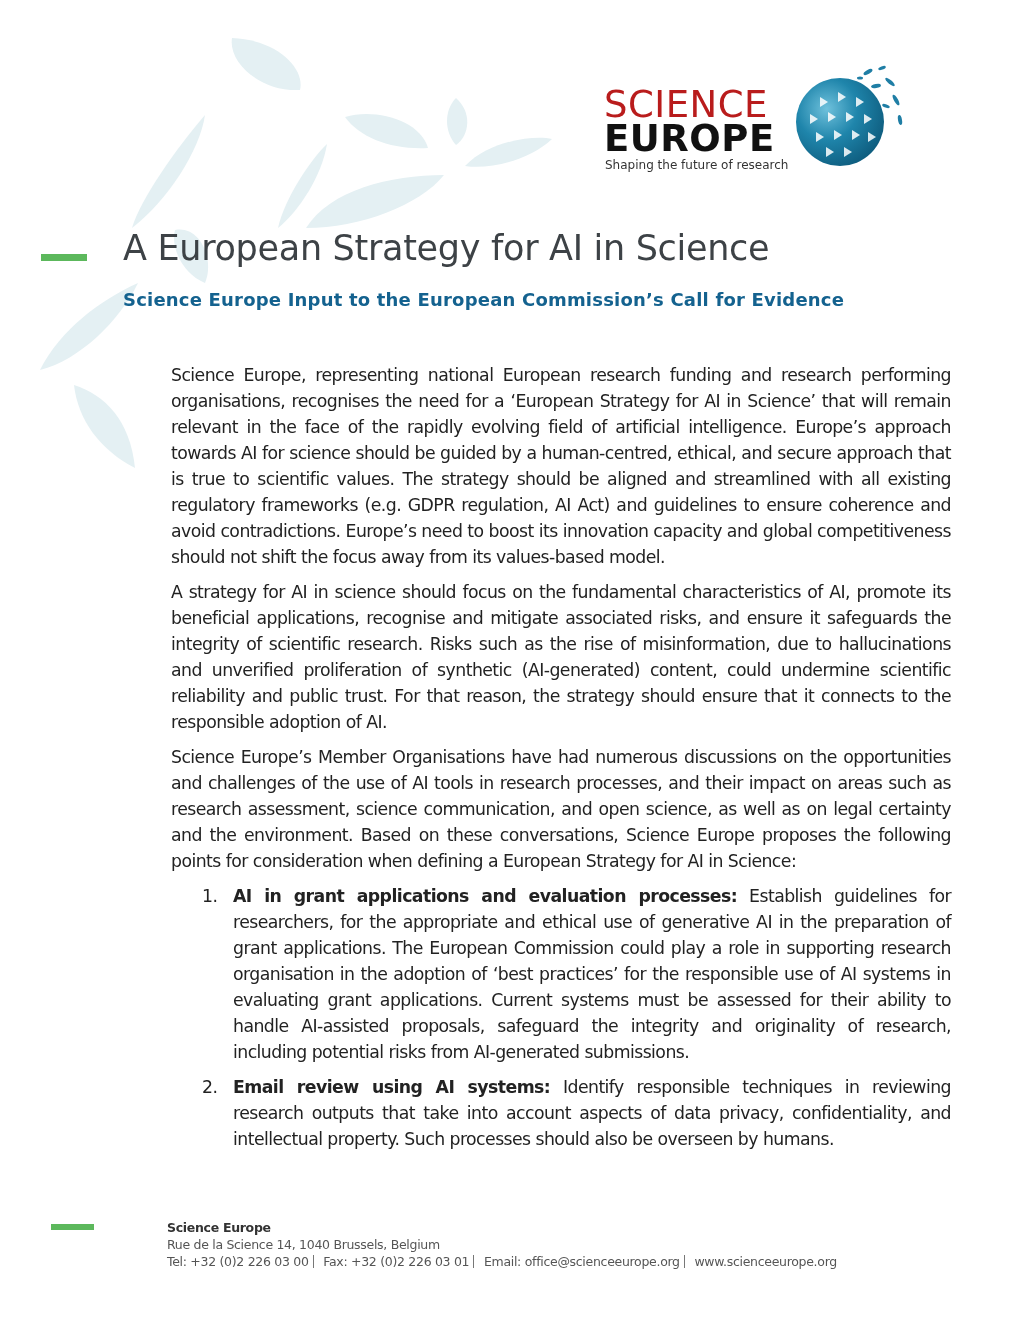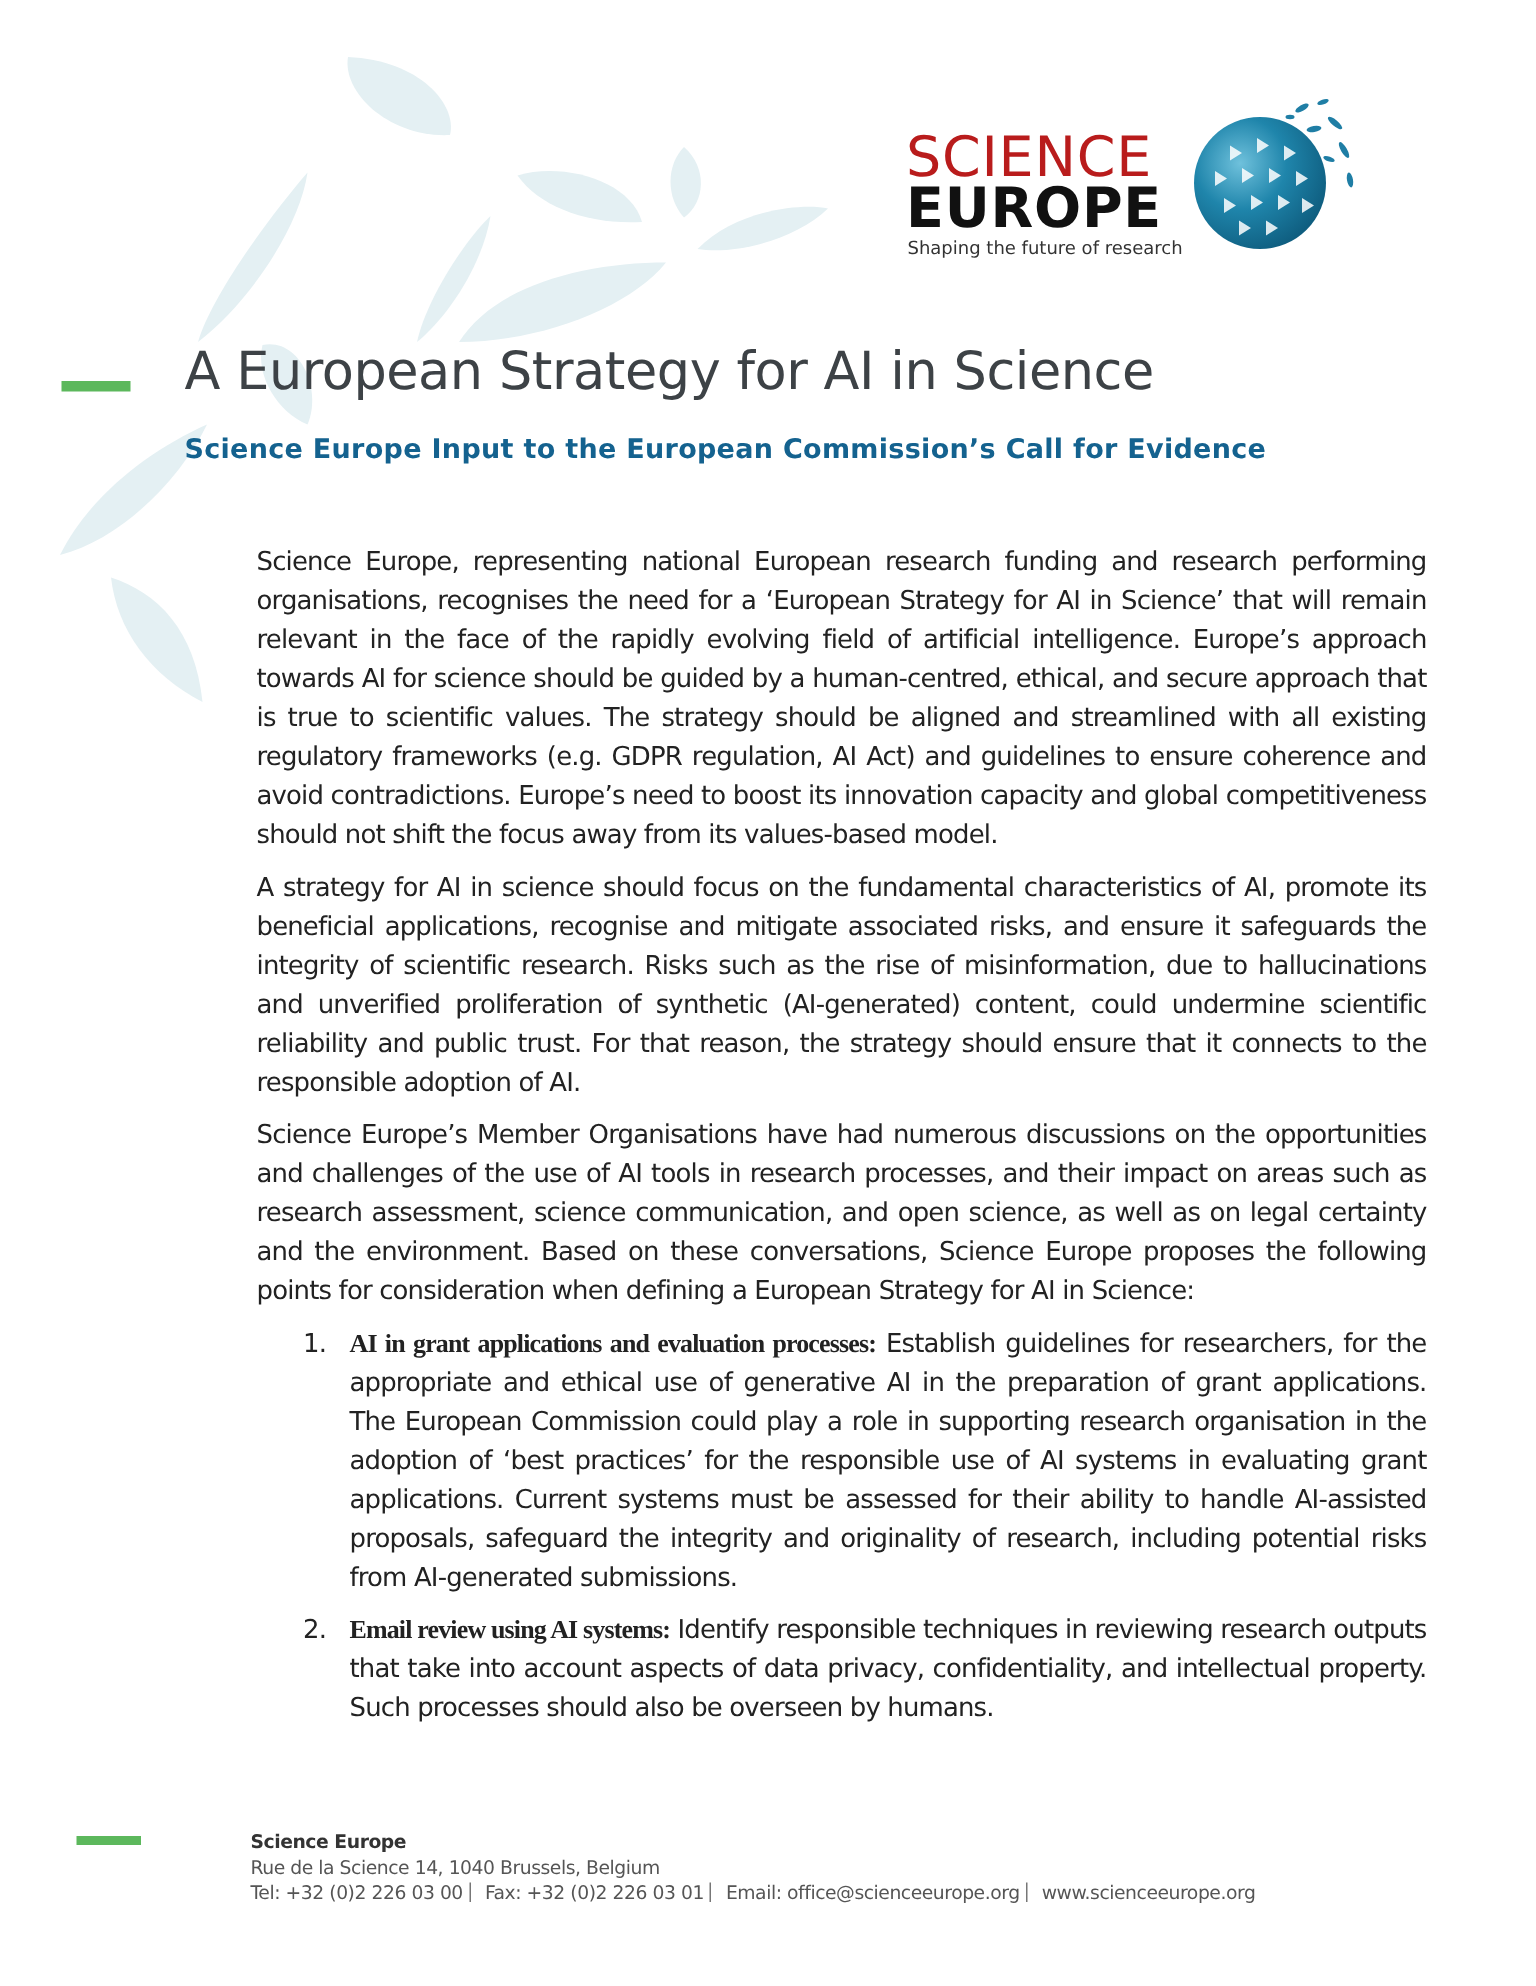--- a/index.html
+++ b/index.html
@@ -24,21 +24,21 @@
   .subtitle { position: absolute; left: 123px; top: 283px; width: 780px; font-size: 18px; line-height: 34px;
               color: #14628f; font-weight: bold; font-family: "DejaVu Sans", sans-serif; margin: 0;
               letter-spacing: 0.2px; }
 
   .body { position: absolute; left: 123px; top: 362px; width: 780px; font-size: 17.3px; line-height: 26px;
           color: #222; font-family: "DejaVu Sans", sans-serif; margin-left: 48px; }
   .body p { margin: 0 0 9px 0; text-align: justify; letter-spacing: -0.55px; word-spacing: 0px; }
   .body ol { margin: 0; padding: 0; list-style: none; }
   .body li { position: relative; padding-left: 62px; text-align: justify; margin-bottom: 9px; letter-spacing: -0.55px; }
   .body li .num { position: absolute; left: 31px; top: 0; }
-  .body li .lead { font-weight: bold; font-family: Liberation Serif, serif; }
+  .body li .lead { font-weight: bold; }
 
   .footer-bar { position: absolute; left: 51px; top: 1224px; width: 43px; height: 6px; background: #5cb85c; }
   .footer { position: absolute; left: 123px; top: 1219px; font-size: 12.5px; line-height: 17px; color: #555;
             font-family: "DejaVu Sans", sans-serif; letter-spacing: -0.3px; margin-left: 44px; }
   .footer .org { font-weight: bold; color: #333; }
   .footer .sep { display: inline-block; width: 1px; height: 13px; background: #777; margin: 0 6px -2px 4px; }
 </style>
 </head>
 <body>
 

